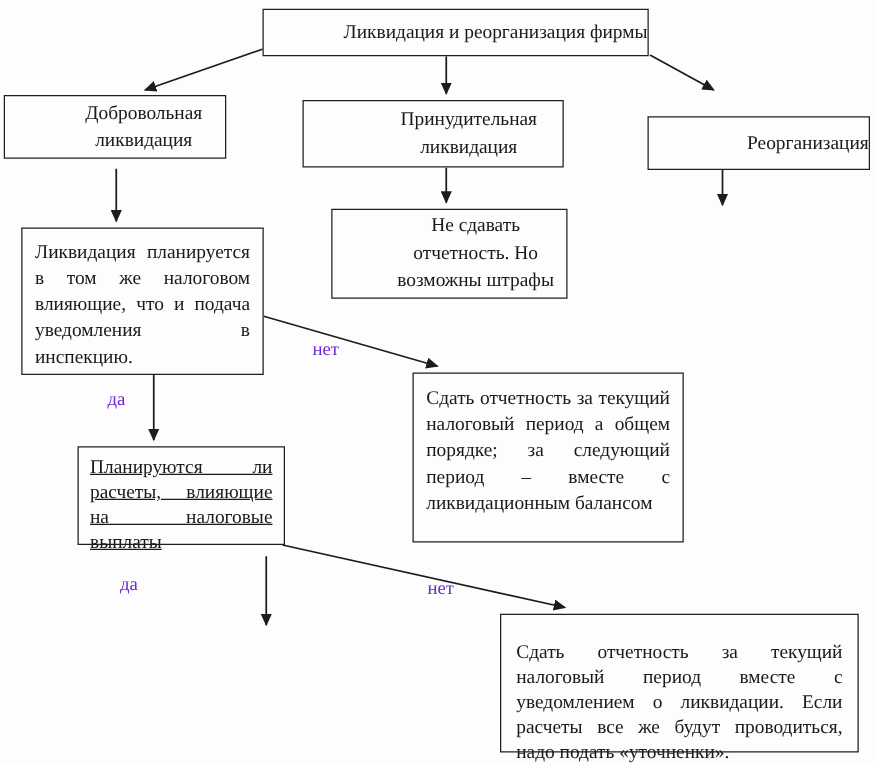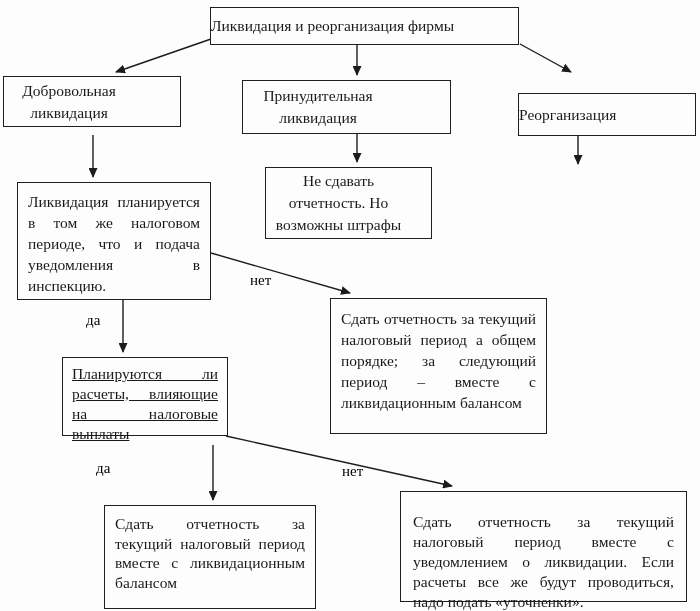--- a/index.html
+++ b/index.html
@@ -17,33 +17,33 @@
   .node{
     position:absolute;
     border:1px solid #1f1f1f;
     background:#fdfdfd;
     box-sizing:border-box;
     font-size:15.5px;
     line-height:21px;
     color:#1a1a1a;
   }
   .node.center{
-    display:flex;align-items:center;justify-content:flex-start;
+    display:flex;align-items:center;justify-content:flex-end;
     text-align:center;
     line-height:22px;
   }
   .node.justify{
     text-align:justify;
     text-align-last:left;
   }
   .node.justify span{display:inline;}
   .edge-label{
     position:absolute;
     font-size:15px;
-    color:#000000;
+    color:#6d28d9;
     background:transparent;
   }
   svg.edges{
     position:absolute;left:0;top:0;
     width:700px;height:611px;
     pointer-events:none;
   }
   svg.edges line{
     stroke:#1c1c1c;
     stroke-width:1.4;
@@ -82,39 +82,36 @@
 
   <div class="node center" style="left:242px;top:80px;width:209px;height:54px;">
     <span style="width:150px;">Принудительная ликвидация</span>
   </div>
 
   <div class="node center" style="left:518px;top:77px;width:178px;height:43px;margin-top:16px;">
     <span>Реорганизация</span>
   </div>
 
   <div class="node justify" style="left:17px;top:182px;width:194px;height:118px;padding:8px 10px;">
-    <span>Ликвидация планируется в том же налоговом периоде, что и подача уведомления в инспекцию.</span>
+    <span>Ликвидация планируется в том же налоговом влияющие, что и подача уведомления в инспекцию.</span>
   </div>
 
-  <div class="node center" style="left:265px;top:167px;width:167px;height:72px;">
+  <div class="node center" style="left:265px;top:167px;width:189px;height:72px;">
     <span style="width:145px;">Не сдавать отчетность. Но возможны штрафы</span>
   </div>
 
 
   <div class="node justify" style="left:283px;top:298px;width:217px;height:136px;padding:9px 10px;margin-left:47px;">
     <span>Сдать отчетность за текущий налоговый период а общем порядке; за следующий период – вместе с ликвидационным балансом</span>
   </div>
 
   <div class="node justify" style="left:62px;top:357px;width:166px;height:79px;padding:6px 9px;line-height:20px;text-decoration:underline;">
     <span>Планируются ли расчеты, влияющие на налоговые выплаты</span>
   </div>
 
-  <div class="node justify" style="left:104px;top:505px;width:212px;height:104px;padding:8px 10px;line-height:19.5px;">
-    <span>Сдать отчетность за текущий налоговый период вместе с ликвидационным балансом</span>
-  </div>
 
   <div class="node justify" style="left:400px;top:491px;width:287px;height:111px;padding:20px 12px;line-height:20px;">
     <span>Сдать отчетность за текущий налоговый период вместе с уведомлением о ликвидации. Если расчеты все же будут проводиться, надо подать «уточненки».</span>
   </div>
 
   <span class="edge-label" style="left:86px;top:312px;">да</span>
   <span class="edge-label" style="left:250px;top:272px;">нет</span>
   <span class="edge-label" style="left:96px;top:460px;">да</span>
   <span class="edge-label" style="left:342px;top:463px;">нет</span>
 

